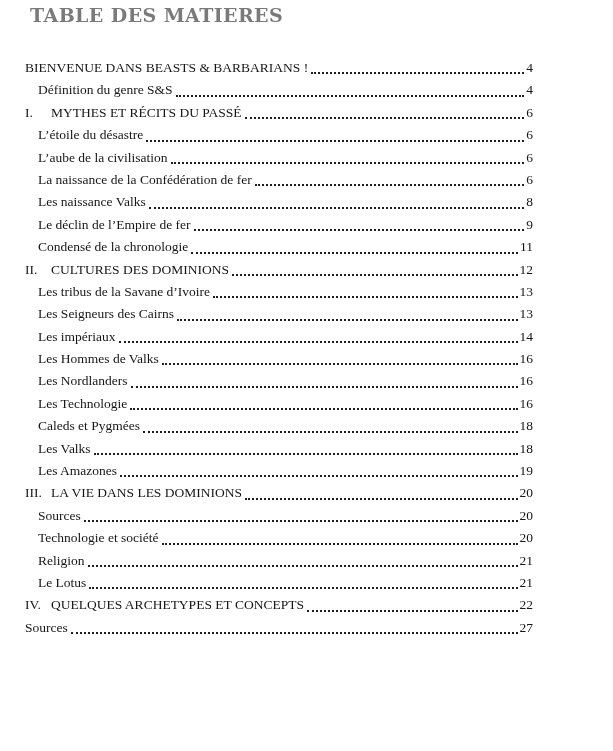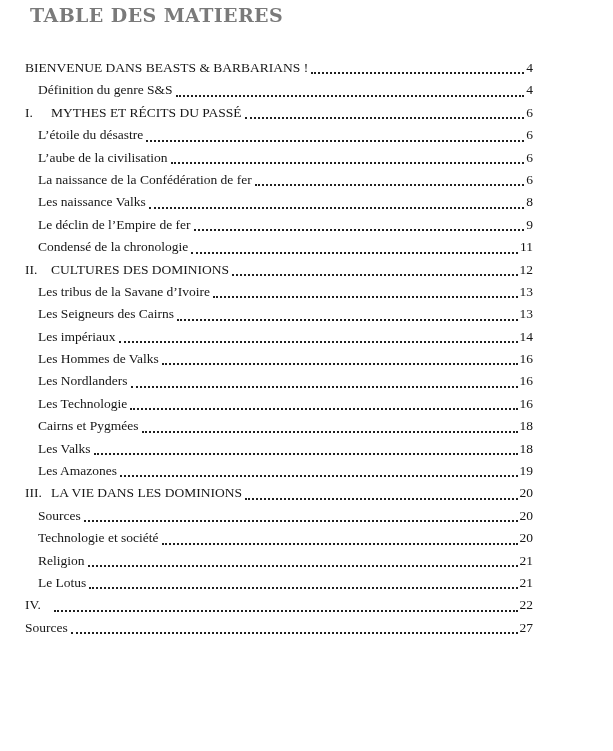--- a/index.html
+++ b/index.html
@@ -171,21 +171,21 @@
 
   <div class="toc-row lvl1">
 
     <span class="toc-label">Les Technologie</span>
     <span class="toc-leader"></span>
     <span class="toc-page">16</span>
   </div>
 
   <div class="toc-row lvl1">
 
-    <span class="toc-label">Cairns et Pygmées</span>
+    <span class="toc-label">Caleds et Pygmées</span>
     <span class="toc-leader"></span>
     <span class="toc-page">18</span>
   </div>
 
   <div class="toc-row lvl1">
 
     <span class="toc-label">Les Valks</span>
     <span class="toc-leader"></span>
     <span class="toc-page">18</span>
   </div>
@@ -227,20 +227,21 @@
 
   <div class="toc-row lvl1">
 
     <span class="toc-label">Le Lotus</span>
     <span class="toc-leader"></span>
     <span class="toc-page">21</span>
   </div>
 
   <div class="toc-row lvl0">
     <span class="toc-numeral">IV.</span>
+    <span class="toc-label">QUELQUES ARCHETYPES ET CONCEPTS</span>
     <span class="toc-leader"></span>
     <span class="toc-page">22</span>
   </div>
 
   <div class="toc-row lvl0">
 
     <span class="toc-label">Sources</span>
     <span class="toc-leader"></span>
     <span class="toc-page">27</span>
   </div>

